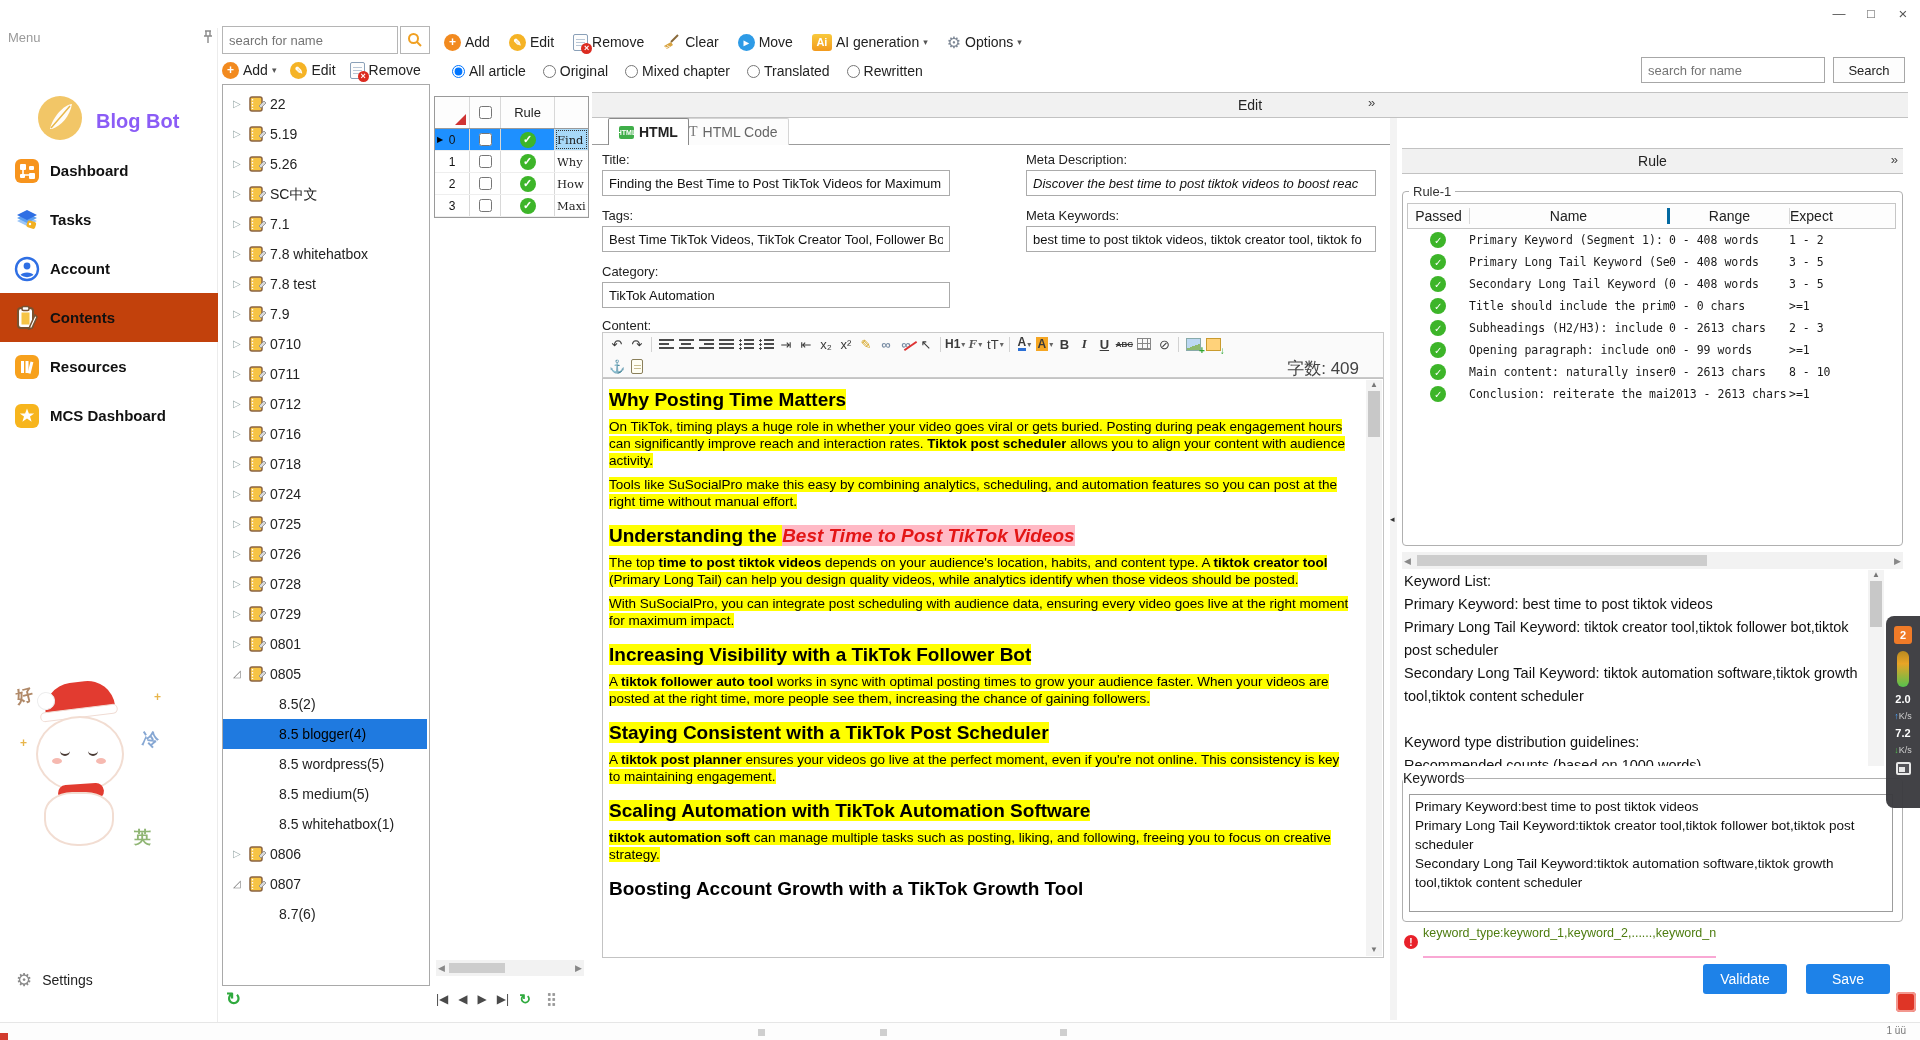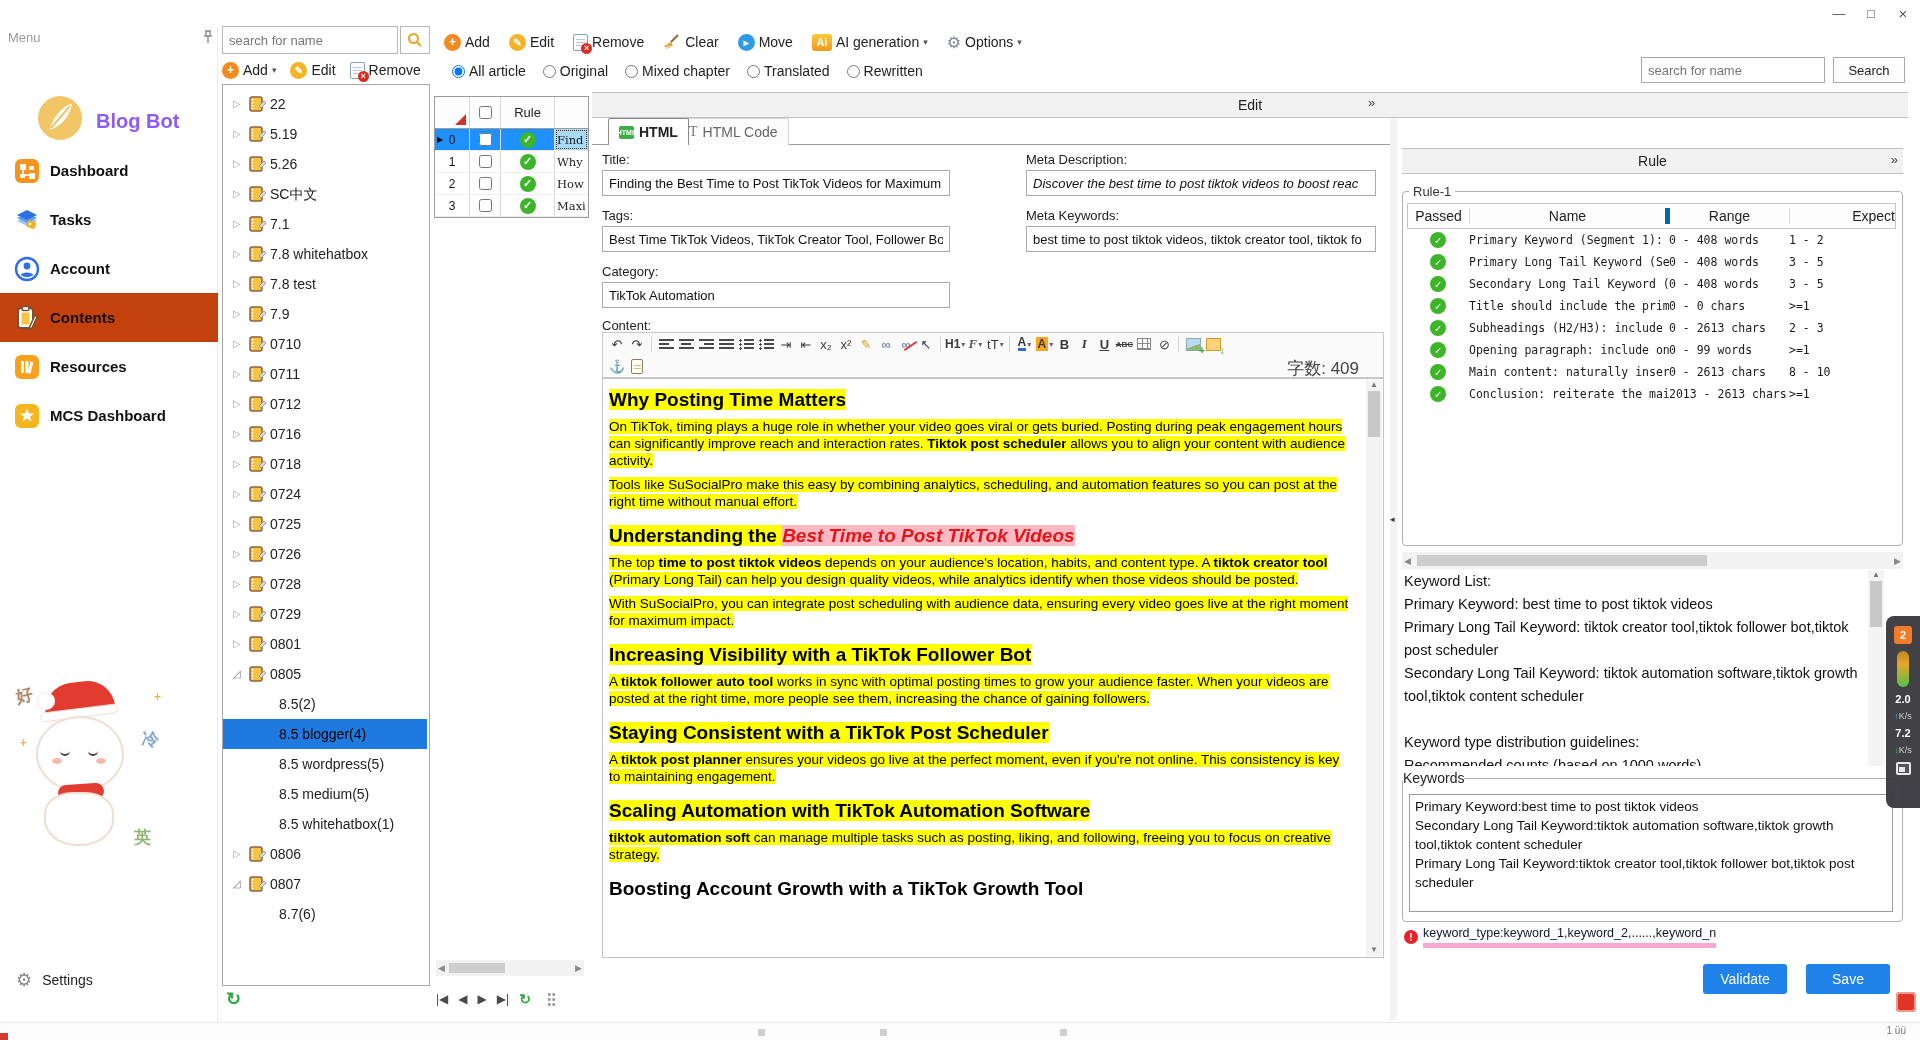--- a/index.html
+++ b/index.html
@@ -158,38 +158,38 @@
   
   #rulecol{left:1397px;top:118px;width:511px;height:922px;background:#fff}
   #rule-header{position:absolute;left:5px;top:30px;width:501px;height:26px;background:#f1f1f1;border:1px solid #c2c2c2;border-left:none;border-right:none;display:flex;align-items:center;justify-content:center;font-size:14px}
   #rule-collapse{position:absolute;right:10px;top:34px;font-size:13px;color:#444}
   #rule-group{position:absolute;left:5px;top:66px;width:501px;height:362px;border:1px solid #b0b0b0;border-radius:4px}
   #rule-group legend,.grouplegend{font-size:13px;color:#333;padding:0 4px;margin-left:6px}
   fieldset{border:1px solid #b0b0b0;border-radius:4px}
   #rule-table{position:absolute;left:4px;top:4px;width:489px}
   #rt-head{display:flex;height:26px;border:1px solid #c6c6c6;background:#fdfdfd;font-size:14px;align-items:center}
   .rc-pass{width:62px;flex:0 0 62px;text-align:center;border-right:1px solid #d8d8d8}
-  .rc-name{width:200px;flex:0 0 200px;text-align:center;border-right:5px solid #0369a1}
+  .rc-name{width:200px;flex:0 0 200px;text-align:center;border-right:3px solid #0369a1}
   .rc-range{width:120px;flex:0 0 120px;text-align:center;border-right:1px solid #d8d8d8}
-  .rc-expect{flex:1;text-align:right}
+  .rc-expect{flex:1;text-align:left}
   .rrow{display:flex;height:22px;align-items:center;font-family:"DejaVu Sans Mono",monospace;font-size:11.5px;color:#1a1a1a}
   .rrow .rc-pass,.rrow .rc-name,.rrow .rc-range{border-right:none}
   .rrow .rc-name,.rrow .rc-range{text-align:left;white-space:nowrap;overflow:hidden}
   .rrow .rc-expect{text-align:left}
   #rule-hscroll{position:absolute;left:5px;top:434px;width:501px;height:17px;background:#f2f2f2;display:flex;align-items:center;justify-content:space-between;color:#888;font-size:9px;padding:0 2px}
   #rule-hscroll .thumb{width:290px;height:11px;background:#cdcdcd;margin-right:auto;margin-left:6px}
   #kwlist{position:absolute;left:7px;top:452px;width:462px;height:196px;font-size:14.5px;line-height:23px;color:#111;overflow:hidden}
   .kwline{min-height:23px}
   #kw-vscroll{position:absolute;left:471px;top:452px;width:16px;height:196px;background:#f3f3f3;display:flex;flex-direction:column;align-items:center;font-size:8px;color:#777}
   #kw-vscroll .thumb{width:12px;height:46px;background:#c8c8c8;margin-top:2px}
   #kw-group{position:absolute;left:5px;top:652px;width:501px;height:152px}
   #kw-box{position:absolute;left:6px;top:8px;width:484px;height:118px;border:1px solid #9c9c9c;padding:2px 5px;font-size:13.5px;line-height:19px;color:#111;overflow:hidden}
   #hint-row{position:absolute;left:7px;top:808px;display:flex;align-items:center;gap:5px}
   .info-ic{width:14px;height:14px;background:#e8212a;border-radius:50%;color:#fff;font-size:10px;font-weight:bold;display:inline-flex;align-items:center;justify-content:center}
-  #hint-text{color:#0f172a;font-size:12.5px;border-bottom:5px solid #f9a8d4;padding-bottom:3px}
+  #hint-text{color:#4d7c0f;font-size:12.5px;border-bottom:2px solid #f9a8d4;padding-bottom:16px}
   .bluebtn{position:absolute;top:846px;width:84px;height:30px;background:#1e82e8;color:#fff;font-size:14px;border:none;border-radius:3px;display:flex;align-items:center;justify-content:center}
   #btn-validate{left:306px}
   #btn-save{left:409px}
   #red-float{position:absolute;left:499px;top:874px;width:20px;height:20px;background:#df3526;border-radius:4px;box-shadow:inset 0 0 0 2px #f3988f}
 
   
   #netwidget{left:1886px;top:616px;width:34px;height:192px;background:rgba(58,58,62,.96);border-radius:8px 0 0 8px;display:flex;flex-direction:column;align-items:center;padding-top:10px;gap:7px}
   #nw-badge{width:18px;height:18px;background:#f07b28;border-radius:3px;color:#fff;font-size:11px;font-weight:bold;display:flex;align-items:center;justify-content:center}
   #nw-pill{width:12px;height:36px;border-radius:7px;background:linear-gradient(#b98a20,#e9a426 35%,#56c24e)}
   .nw-val{color:#fff;font-size:11px;font-weight:bold;line-height:11px}
@@ -986,22 +986,22 @@
     <div id="kw-vscroll">
       <span>▲</span>
       <span class="thumb"></span>
     </div>
 
     <fieldset id="kw-group">
       <legend>Keywords</legend>
       <div id="kw-box">
 
       <div>Primary Keyword:best time to post tiktok videos</div>
+          <div>Primary Long Tail Keyword:tiktok creator tool,tiktok follower bot,tiktok post scheduler</div>
           <div>Secondary Long Tail Keyword:tiktok automation software,tiktok growth tool,tiktok content scheduler</div>
-          <div>Primary Long Tail Keyword:tiktok creator tool,tiktok follower bot,tiktok post scheduler</div>
         </div>
     </fieldset>
 
     <div id="hint-row">
       <span class="info-ic">!</span>
       <span id="hint-text">keyword_type:keyword_1,keyword_2,......,keyword_n</span>
     </div>
 
     <button id="btn-validate" class="bluebtn">Validate</button>
     <button id="btn-save" class="bluebtn">Save</button>

